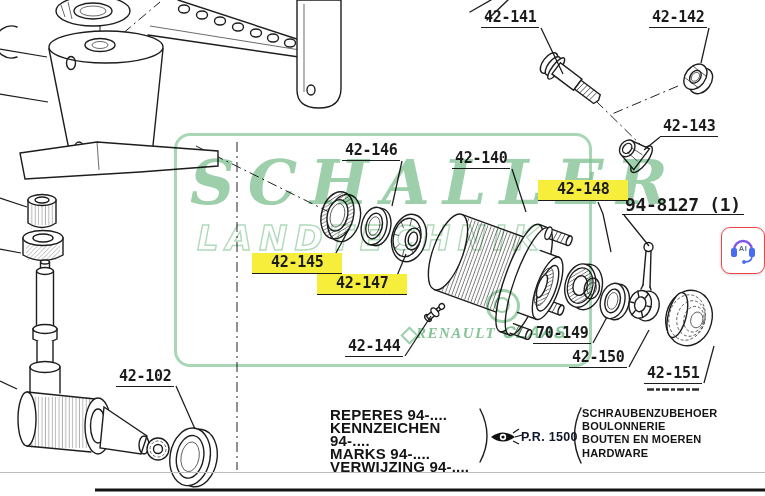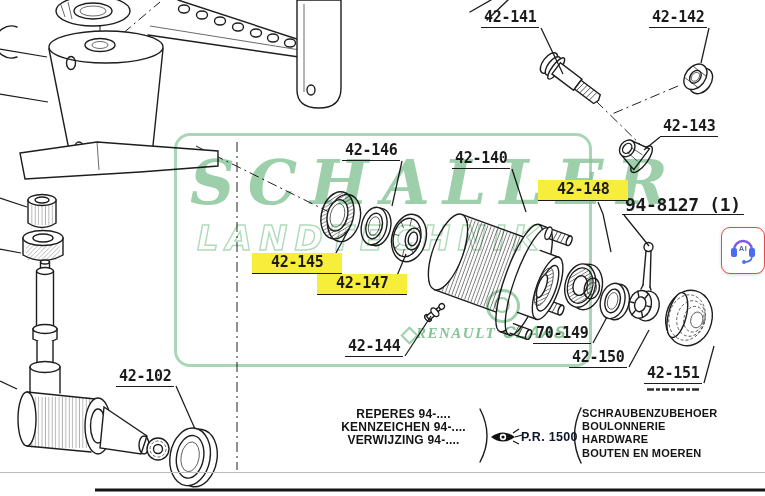--- a/index.html
+++ b/index.html
@@ -46,21 +46,21 @@
 
   
   .plabel{position:absolute;z-index:4;font-family:"DejaVu Sans Mono",monospace;
           font-weight:700;font-size:15px;line-height:17px;color:#1b1b1b;
           letter-spacing:-.3px;padding:0 3px 1px;border-bottom:1.7px solid #1b1b1b;
           white-space:nowrap;}
   .plabel.hl{background:var(--highlight);padding:1px 19px 2px;}
 
   
   .legend-left{position:absolute;left:330px;top:408px;width:147px;z-index:4;
-               text-align:center;font-size:12px;font-weight:700;color:#141414;
+               text-align:left;font-size:15px;font-weight:700;color:#141414;
                line-height:13px;letter-spacing:.2px;}
   .legend-right{position:absolute;left:582px;top:407px;width:180px;z-index:4;
                 font-size:11px;font-weight:700;color:#141414;line-height:13.2px;
                 letter-spacing:.2px;}
   .legend-pr{position:absolute;left:521px;top:430px;z-index:4;font-size:12.5px;
              font-weight:700;color:#0f172a;letter-spacing:.3px;}
 
   
   .ai{position:absolute;left:721px;top:227px;width:42px;height:45px;z-index:6;
       background:#fff;border:1px solid #ef4444;border-radius:9px;
@@ -400,28 +400,29 @@
   <div class="plabel hl" style="left:317px;top:274px">42-147</div>
   <div class="plabel" style="left:345px;top:338px">42-144</div>
   <div class="plabel" style="left:533px;top:325px">70-149</div>
   <div class="plabel" style="left:569px;top:349px">42-150</div>
   <div class="plabel" style="left:644px;top:365px">42-151</div>
   <div class="plabel" style="left:116px;top:368px">42-102</div>
 
   <div class="legend-left">
     <div>REPERES 94-....</div>
     <div>KENNZEICHEN 94-....</div>
+    <div>MARKS 94-....</div>
     <div>VERWIJZING 94-....</div>
   </div>
   <div class="legend-pr">P.R. 1500</div>
   <div class="legend-right">
     <div>SCHRAUBENZUBEHOER</div>
     <div>BOULONNERIE</div>
+    <div>BOUTEN EN MOEREN</div>
     <div>HARD­WARE</div>
-    <div>BOUTEN EN MOEREN</div>
   </div>
 
   <div class="ai">
     <svg width="26" height="30" viewBox="0 0 26 30">
       <path d="M4,15 A9,9 0 0 1 22,15" fill="none" stroke="var(--accent-purple)" stroke-width="2.4" stroke-linecap="round"></path>
       <rect x="1" y="13" width="6" height="9" rx="2" fill="var(--accent-blue)"></rect>
       <rect x="19" y="13" width="6" height="9" rx="2" fill="var(--accent-blue)"></rect>
       <path d="M22,22 Q21,27 15,27" fill="none" stroke="var(--accent-blue)" stroke-width="1.6"></path>
       <circle cx="14" cy="27" r="1.9" fill="var(--accent-blue)"></circle>
     </svg>

